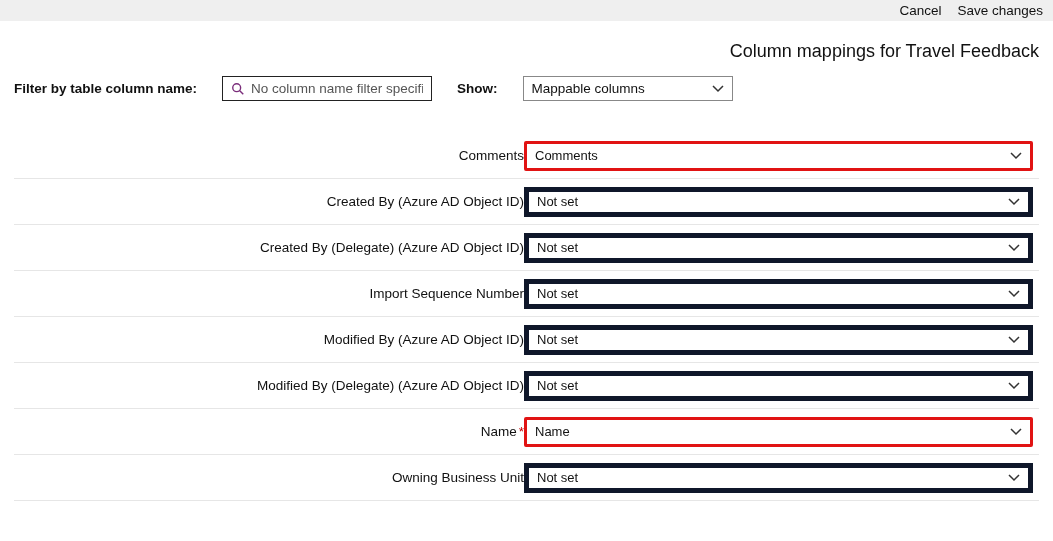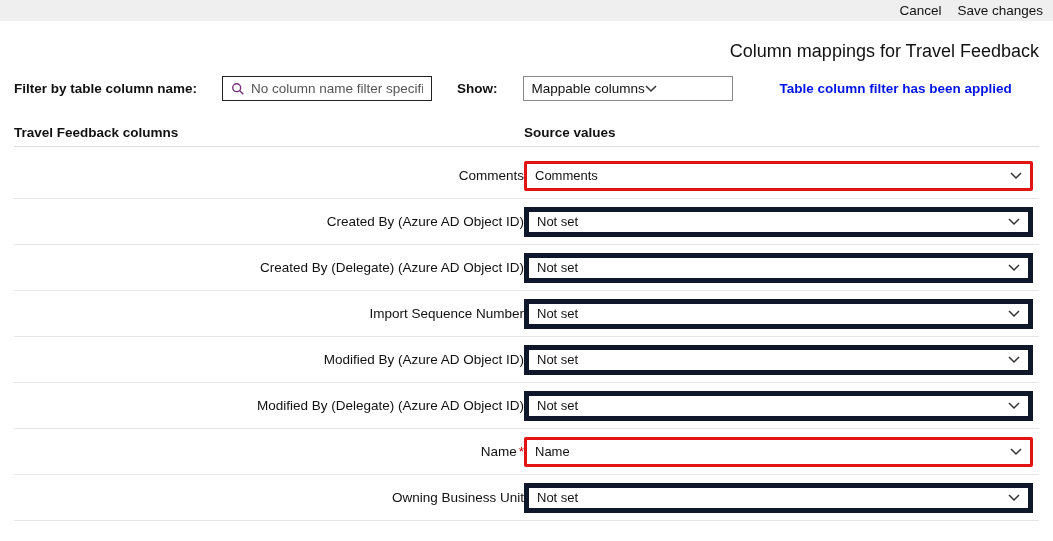--- a/index.html
+++ b/index.html
@@ -38,21 +38,21 @@
   .page-title {
     font-size: 18px;
     font-weight: 400;
     margin: 10px 0 14px 0;
     text-align: right;
   }
   .filter-row {
     display: flex;
     align-items: center;
     gap: 25px;
-    margin-bottom: 24px;
+    margin-bottom: 32px;
   }
   .filter-label {
     font-weight: 700;
     font-size: 13.5px;
   }
   .filter-input {
     display: inline-flex;
     align-items: center;
     gap: 6px;
     border: 1px solid #222;
@@ -63,20 +63,21 @@
   }
   .filter-input svg { flex-shrink: 0; }
   .filter-input span { white-space: nowrap; overflow: hidden; }
   .show-select {
     border: 1px solid #888;
     background: #fff;
     padding: 4px 8px;
     width: 210px;
     display: inline-flex;
     align-items: center;
+    justify-content: space-between;
   }
   .status-text {
     color: #0014e6;
     font-weight: 700;
     margin-left: 22px;
   }
   .headers {
     display: flex;
     border-bottom: 1px solid #ddd;
     padding-bottom: 6px;
@@ -133,27 +134,22 @@
       </svg>
       <span>No column name filter specified</span>
     </div>
     <span class="filter-label">Show:</span>
     <div class="show-select">
       <span>Mappable columns</span>
       <svg class="chev" viewBox="0 0 12 12">
         <path d="M1 3 L6 8 L11 3" fill="none" stroke="#333" stroke-width="1.5"></path>
       </svg>
     </div>
-    <span class="status-text">Table column filter has been applied</span>
   </div>
 
-  <div class="headers">
-    <div class="col-left header-text">Travel Feedback columns</div>
-    <div class="col-right header-text">Source values</div>
-  </div>
 
   <div id="rows">
       <div class="row">
         <div class="col-left"><span>Comments</span></div>
         <div class="col-right">
           <div class="select-box hl">
             <span>Comments</span>
             <svg class="chev" viewBox="0 0 12 12">
               <path d="M1 3 L6 8 L11 3" fill="none" stroke="#333" stroke-width="1.5"></path>
             </svg>

